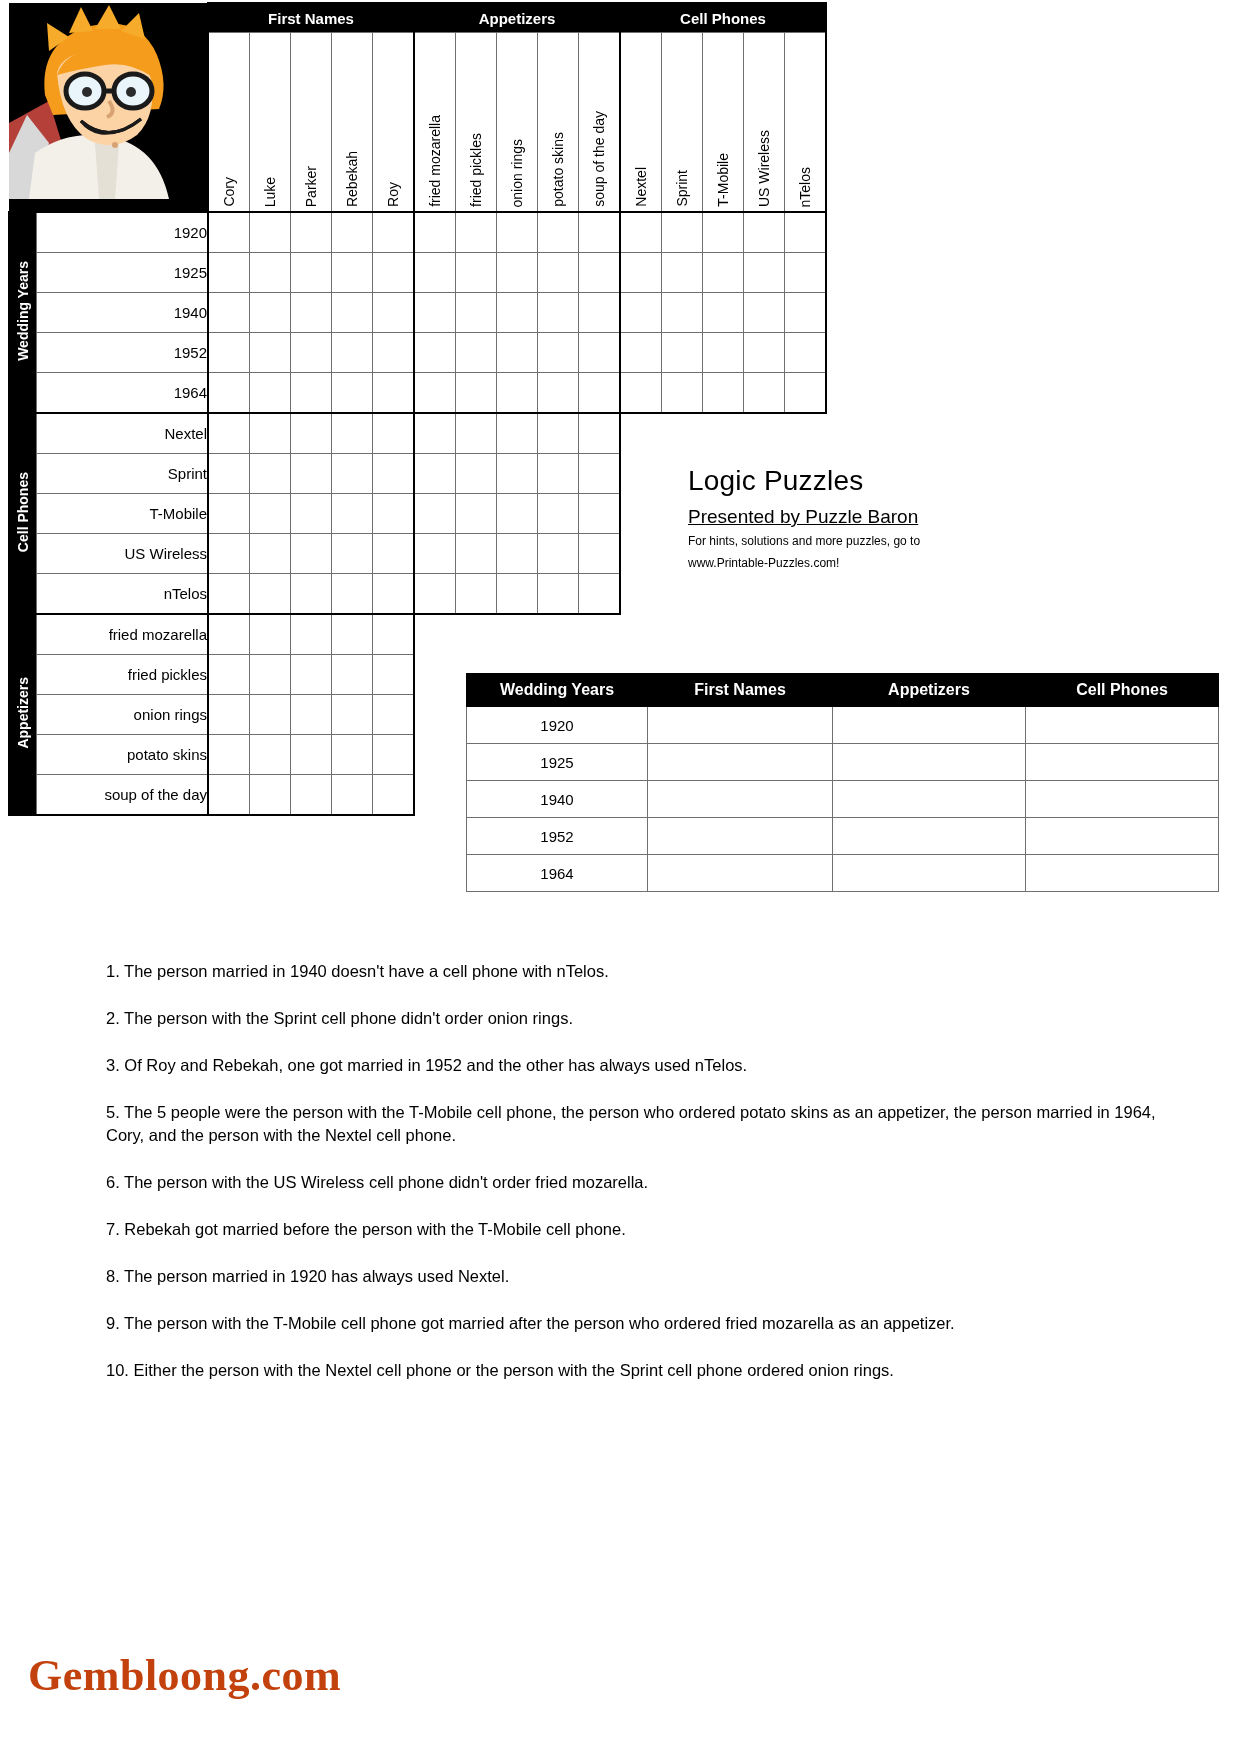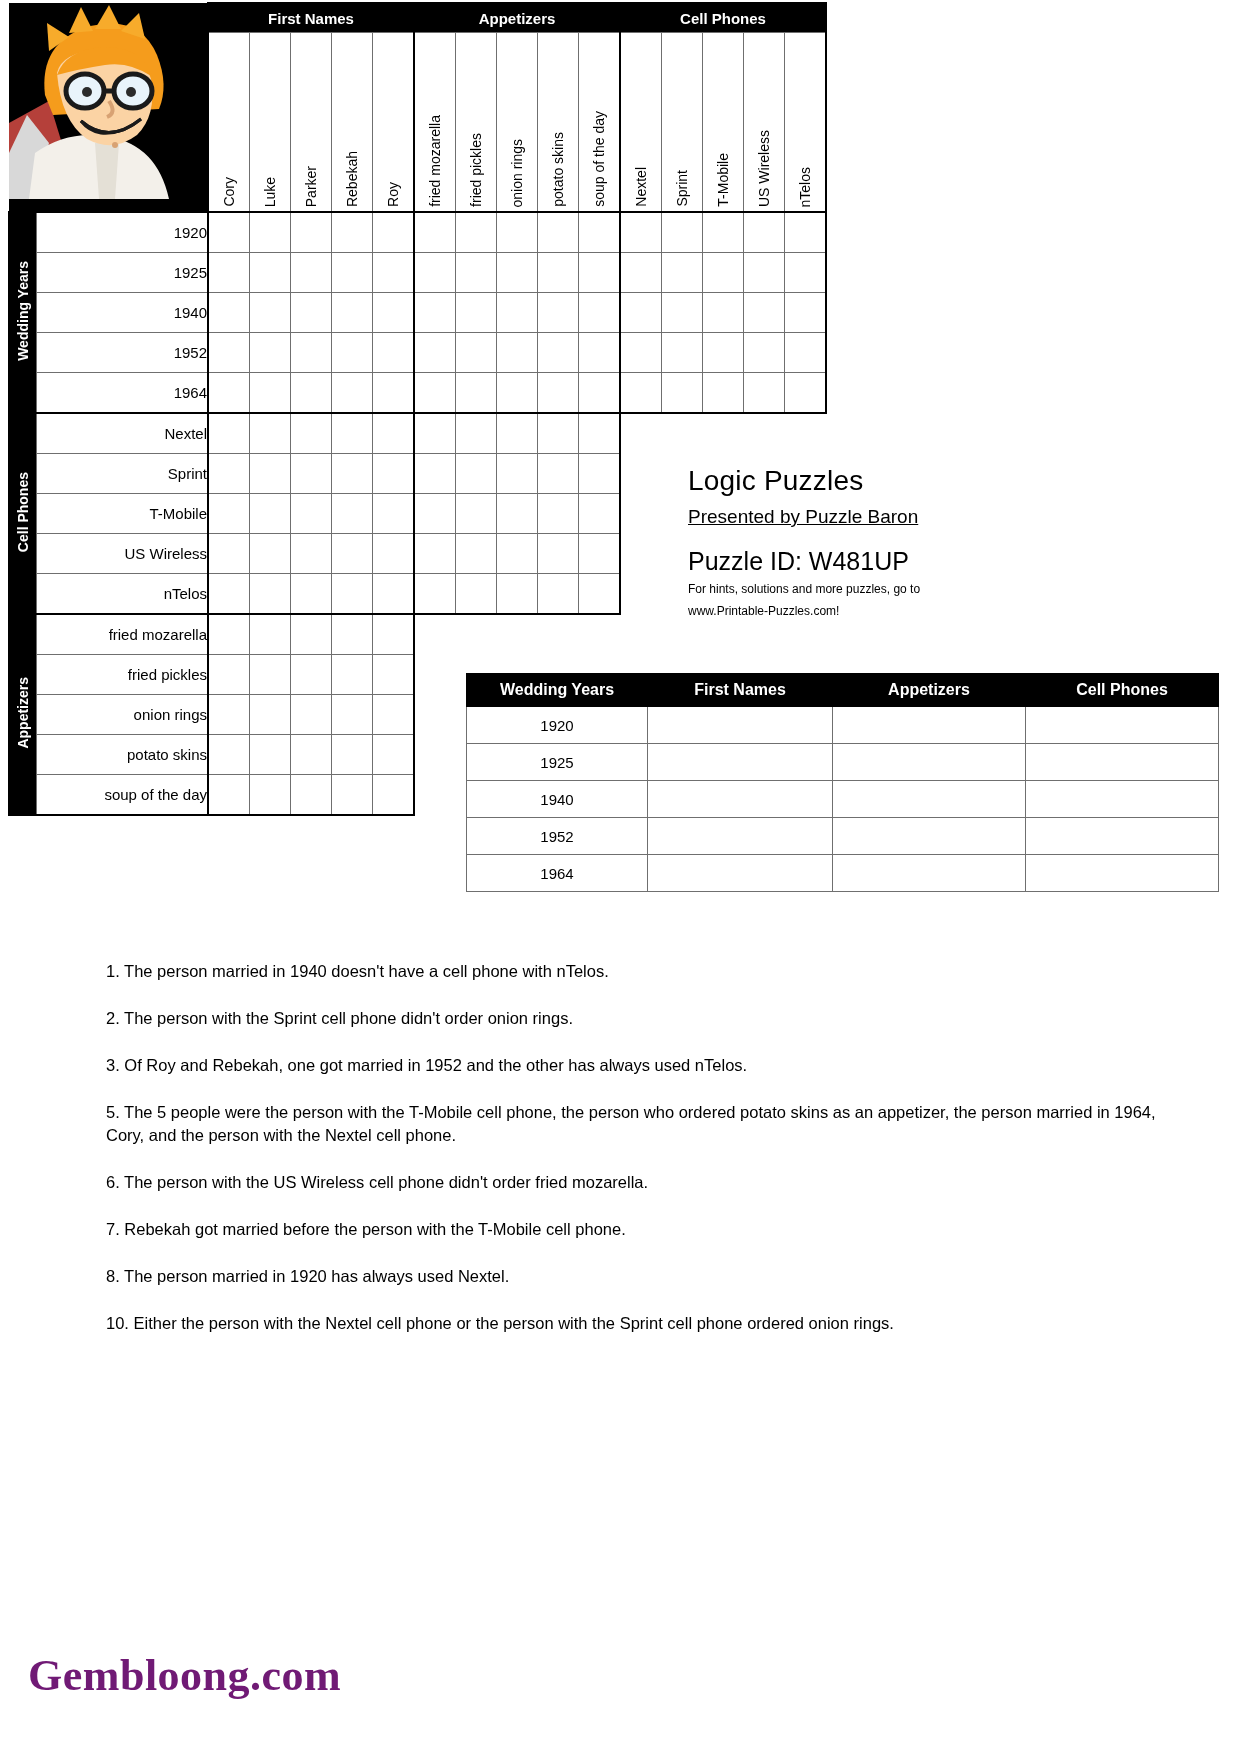--- a/index.html
+++ b/index.html
@@ -191,21 +191,21 @@
     margin-left: 44px;
   }
 
   
   #watermark {
     position: absolute;
     left: 28px;
     top: 1650px;
     font-size: 44px;
     font-weight: bold;
-    color: #701a75;
+    color: #c2410c;
     letter-spacing: .5px;
     font-family: "Liberation Serif", serif;
   }
 </style>
 </head>
 <body>
 
 <div id="puzzle-grid-wrap">
   <table class="grid">
 
@@ -483,21 +483,20 @@
           <td class="cell tb-right tb-bot"></td>
       <td class="blank" colspan="10"></td>
     </tr>
   </tbody>
     </table>
 </div>
 
 <div id="title-block">
   <div class="t1">Logic Puzzles</div>
   <div class="t2">Presented by Puzzle Baron</div>
-  <div class="t3">Puzzle ID: W481UP</div>
   <div class="t4">For hints, solutions and more puzzles, go to</div>
   <div class="t4">www.Printable-Puzzles.com!</div>
 </div>
 
 <div id="answer-table">
   <table class="answers">
     <tbody>
         <tr>
       <th class="aw-c1">Wedding Years</th>
       <th class="aw-c2">First Names</th>
@@ -539,16 +538,17 @@
 </div>
 
 <div id="clues">
   <div class="clue">1. The person married in 1940 doesn't have a cell phone with nTelos.</div>
   <div class="clue">2. The person with the Sprint cell phone didn't order onion rings.</div>
   <div class="clue">3. Of Roy and Rebekah, one got married in 1952 and the other has always used nTelos.</div>
   <div class="clue">5. The 5 people were  the person with the T-Mobile cell phone, the person who ordered potato skins as an appetizer, the person married in 1964, Cory,  and the person with the Nextel cell phone.</div>
   <div class="clue">6. The person with the US Wireless cell phone didn't order fried mozarella.</div>
   <div class="clue">7. Rebekah got married before the person with the T-Mobile cell phone.</div>
   <div class="clue">8. The person married in 1920 has always used Nextel.</div>
+  <div class="clue">9. The person with the T-Mobile cell phone got married after the person who ordered fried mozarella as an appetizer.</div>
   <div class="clue">10. Either the person with the Nextel cell phone or the person with the Sprint cell phone ordered onion rings.</div>
 </div>
 
 <div id="watermark">Gembloong.com</div>
 
 </body></html>

